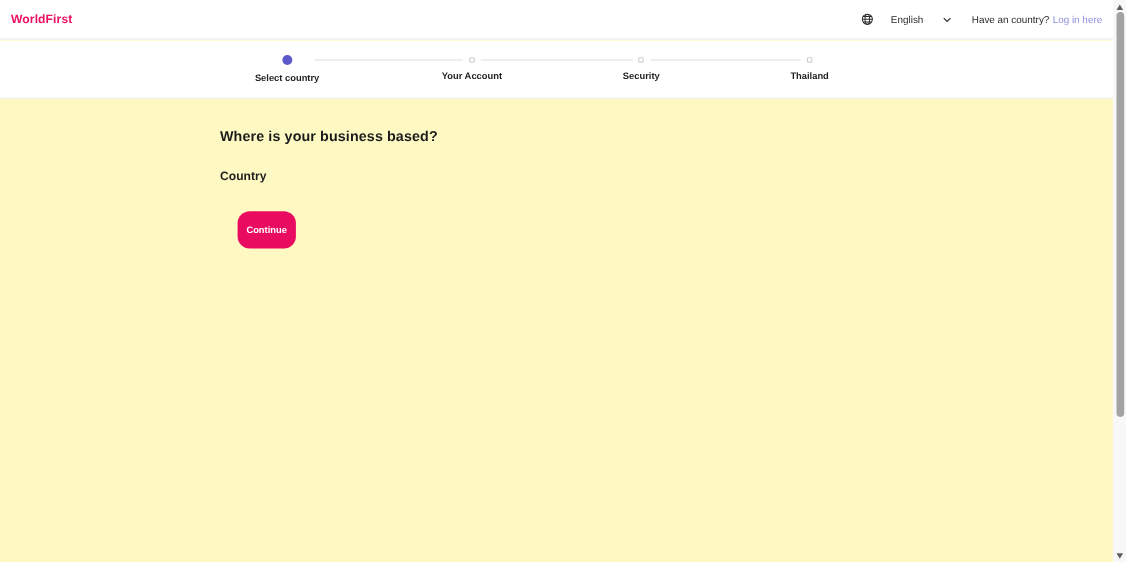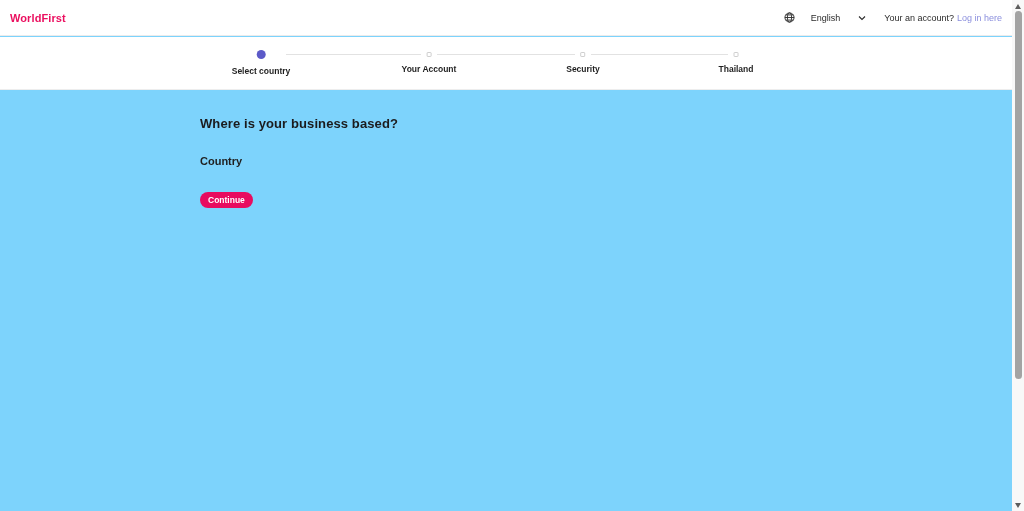--- a/index.html
+++ b/index.html
@@ -3,21 +3,21 @@
 <meta charset="utf-8">
 <style>
   * { margin: 0; padding: 0; box-sizing: border-box; }
   html, body { width: 1024px; height: 511px; overflow: hidden; }
   body {
     font-family: "Liberation Sans", sans-serif;
     background: #ffffff;
     color: #1f1f1f;
     position: relative;
   }
-  .page { position: absolute; left: 0; top: 0; width: 1012px; height: 511px; background: #7dd3fc; }
+  .page { position: absolute; left: 0; top: 0; width: 1012px; height: 511px; background: #fef9c3; }
 
   
   .header {
     position: absolute; left: 0; top: 0; width: 1012px; height: 36px;
     background: #fff; border-bottom: 1px solid #ebebeb;
     display: flex; align-items: center; justify-content: space-between;
     padding: 0 10px 0 10px;
   }
   .logo {
     font-size: 11px; font-weight: bold; letter-spacing: 0.1px;
@@ -54,22 +54,22 @@
   .page-desc { margin-top: 8px; font-size: 9px; line-height: 13px; color: #3a3a3a; }
   .field-label { margin-top: 24px; font-size: 11px; font-weight: bold; color: #1f1f1f; }
   .select-box {
     margin-top: 7px; width: 273px; height: 23px;
     border: 1px solid #d6d6d6; border-radius: 6px; background: #fff;
     display: flex; align-items: center; justify-content: space-between;
     padding: 0 10px 0 9px; cursor: pointer;
   }
   .select-value { font-size: 9px; color: #333; }
   .btn-continue {
-    margin-top: 25px; margin-left: 0;
-    min-width: 46px; height: 16px; padding: 0 8px;
+    margin-top: 25px; margin-left: 16px;
+    min-width: 46px; height: 34px; padding: 0 8px;
     background: #e80b5f; color: #fff; border: none; border-radius: 11px;
     font-family: "Liberation Sans", sans-serif;
     font-size: 8.5px; font-weight: bold; cursor: pointer;
     display: inline-flex; align-items: center; justify-content: center;
   }
 
   
   .scrollbar {
     position: absolute; right: 0; top: 0; width: 12px; height: 511px;
     background: #f8f8f8;
@@ -106,21 +106,21 @@
           </svg>
         </span>
         <span>English</span>
         <span class="chevron-sm">
           <svg width="8" height="6" viewBox="0 0 8 6" fill="none" stroke="#2b2b2b" stroke-width="1.1">
             <polyline points="1,1.5 4,4.5 7,1.5"></polyline>
           </svg>
         </span>
       </div>
       <div class="account-row">
-        <span>Your an account?</span><a class="login-link">Log in here</a>
+        <span>Have an country?</span><a class="login-link">Log in here</a>
       </div>
     </div>
   </div>
 
   <div class="stepper">
     <div class="step-line" style="left:286px; width:135px;"></div>
     <div class="step-line" style="left:437px; width:138px;"></div>
     <div class="step-line" style="left:591px; width:137px;"></div>
 
     <div class="step" style="left:261px;">

